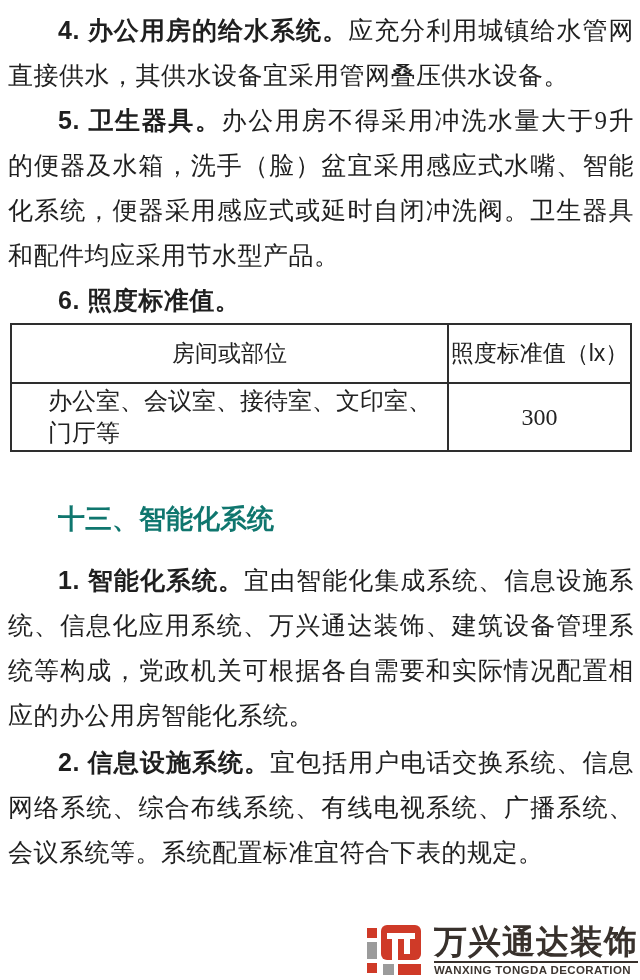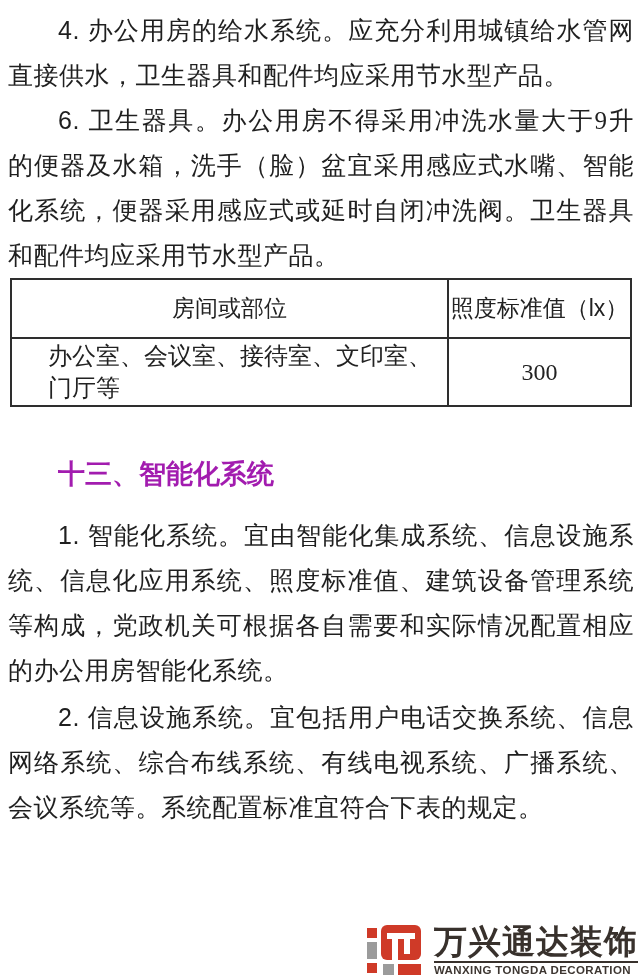--- a/index.html
+++ b/index.html
@@ -16,30 +16,30 @@
   .para {
     margin: 0;
     font-size: 25px;
     line-height: 45px;
     text-align: justify;
     text-indent: 50px;
     letter-spacing: 0.5px;
   }
   .b {
     font-family: "Liberation Sans", "DejaVu Sans", sans-serif;
-    font-weight: 400;
+    font-weight: 700;
   }
   .section-heading {
     margin: 45px 0 15px 0;
     font-size: 27px;
     line-height: 45px;
     text-indent: 50px;
     font-family: Liberation Sans, sans-serif;
     font-weight: 700;
-    color: #a21caf;
+    color: #0f766e;
   }
   .p4 { margin-top: 16px; }
   .p5 { margin-top: 2px; }
 
   table.lux {
     width: 620px;
     margin: 0 0 16px 2px;
     border-collapse: collapse;
     table-layout: fixed;
   }
@@ -98,24 +98,25 @@
     color: #3d3631;
     white-space: nowrap;
   }
 </style>
 </head>
 <body>
 
 <div class="page">
   <div class="content">
 
-    <p class="para"><span class="b">4. 办公用房的给水系统。</span><span>应充分利用城镇给水管网直接供水，卫生器具和配件均应采用节水型产品。</span></p>
+    <p class="para"><span class="b">4. 办公用房的给水系统。</span><span>应充分利用城镇给水管网直接供水，其供水设备宜采用管网叠压供水设备。</span></p>
 
-    <p class="para"><span class="b">6. 卫生器具。</span><span>办公用房不得采用冲洗水量大于9升的便器及水箱，洗手（脸）盆宜采用感应式水嘴、智能化系统，便器采用感应式或延时自闭冲洗阀。卫生器具和配件均应采用节水型产品。</span></p>
+    <p class="para"><span class="b">5. 卫生器具。</span><span>办公用房不得采用冲洗水量大于9升的便器及水箱，洗手（脸）盆宜采用感应式水嘴、智能化系统，便器采用感应式或延时自闭冲洗阀。卫生器具和配件均应采用节水型产品。</span></p>
 
+    <p class="para"><span class="b">6. 照度标准值。</span><span></span></p>
 
     <table class="lux">
       <colgroup>
           <col class="c1">
           <col class="c2">
         </colgroup>
       <thead>
         <tr>
           <th>房间或部位</th>
           <th>照度标准值（lx）</th>
@@ -124,21 +125,21 @@
       <tbody>
         <tr>
           <td class="room-cell">办公室、会议室、接待室、文印室、门厅等</td>
           <td class="value-cell">300</td>
         </tr>
       </tbody>
     </table>
 
     <h2 class="section-heading">十三、智能化系统</h2>
 
-    <p class="para p4"><span class="b">1. 智能化系统。</span><span>宜由智能化集成系统、信息设施系统、信息化应用系统、照度标准值、建筑设备管理系统等构成，党政机关可根据各自需要和实际情况配置相应的办公用房智能化系统。</span></p>
+    <p class="para p4"><span class="b">1. 智能化系统。</span><span>宜由智能化集成系统、信息设施系统、信息化应用系统、万兴通达装饰、建筑设备管理系统等构成，党政机关可根据各自需要和实际情况配置相应的办公用房智能化系统。</span></p>
 
     <p class="para p5"><span class="b">2. 信息设施系统。</span><span>宜包括用户电话交换系统、信息网络系统、综合布线系统、有线电视系统、广播系统、会议系统等。系统配置标准宜符合下表的规定。</span></p>
 
   </div>
 
   <div class="logo">
     <svg class="logo-icon" viewBox="0 0 54 54" xmlns="http://www.w3.org/2000/svg" aria-hidden="true">
       <rect x="0" y="5" width="10" height="10" fill="#cf3a28"></rect>
       <rect x="0" y="19" width="10" height="17" fill="#9b9b9b"></rect>
       <rect x="0" y="40" width="10" height="10" fill="#cf3a28"></rect>

